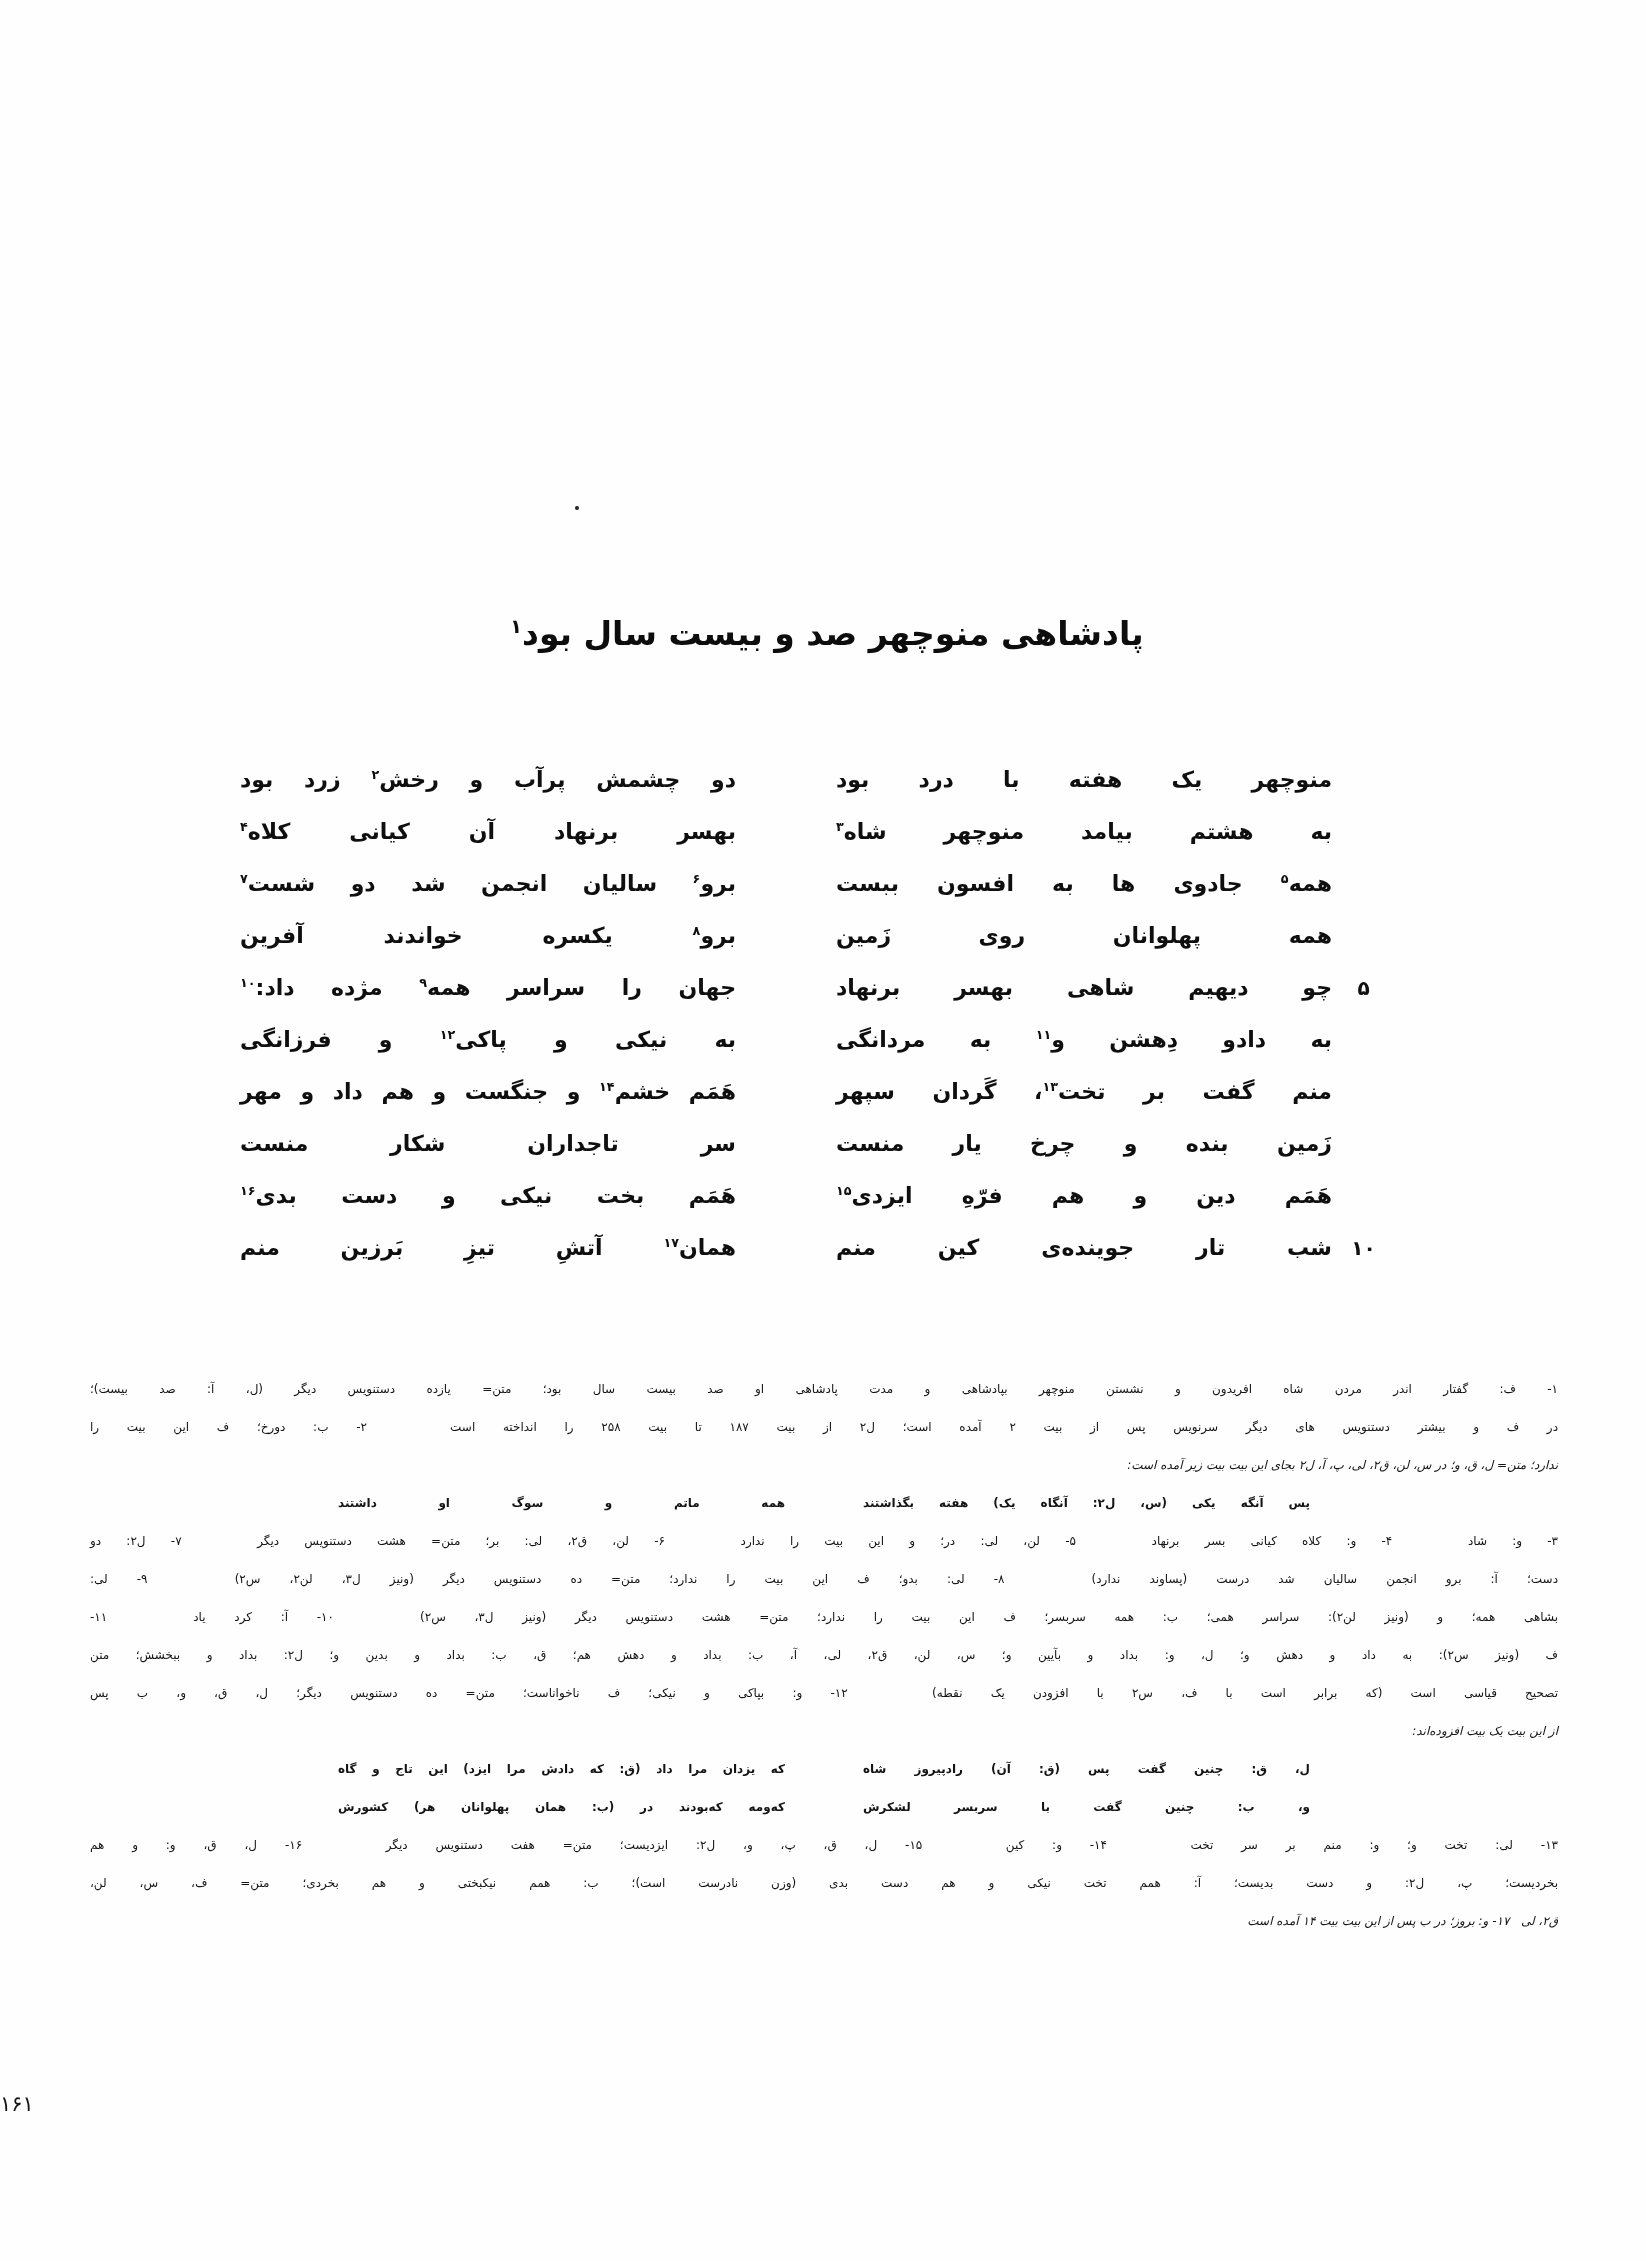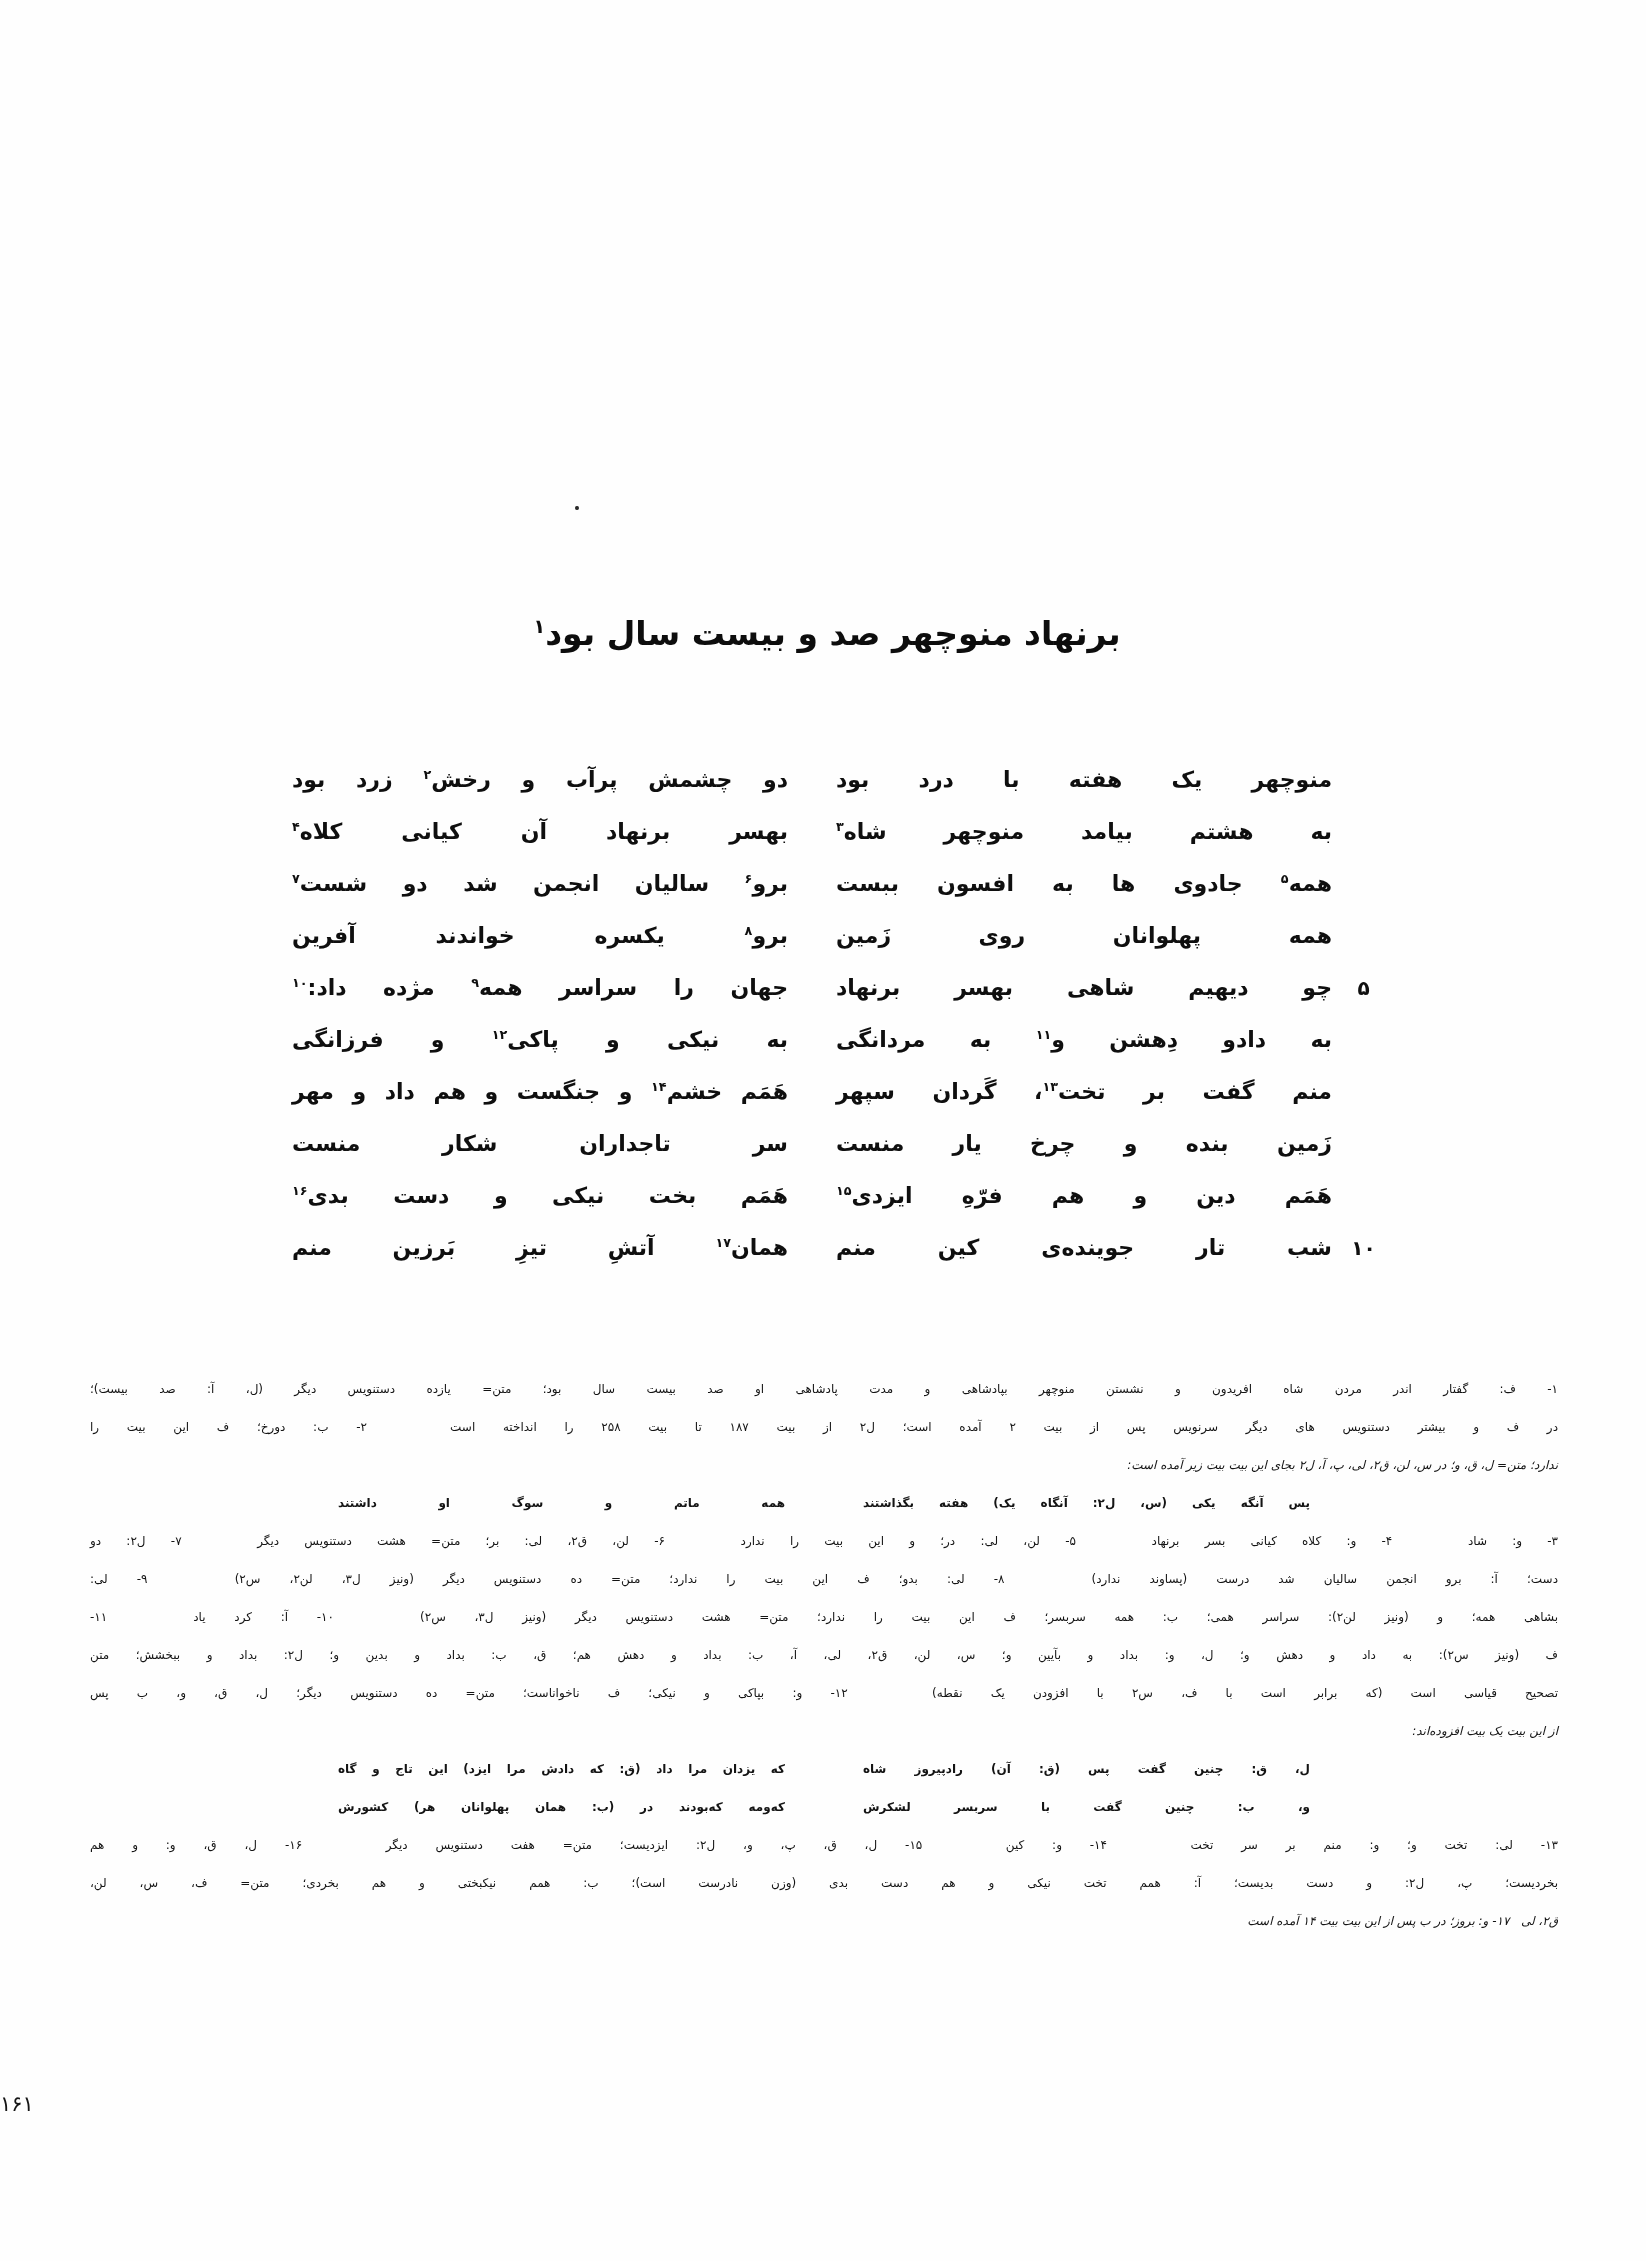--- a/index.html
+++ b/index.html
@@ -30,21 +30,21 @@
     display:flex;direction:rtl;align-items:baseline;
     height:52px;line-height:52px;
     font-size:22px;font-weight:bold;color:#0f0f0f;
   }
   .verse-num{flex:0 0 63px;width:63px;font-size:20px;text-align:center;}
   .hemistich{
     flex:0 0 496px;width:496px;
     text-align:justify;text-align-last:justify;
     white-space:nowrap;
   }
-  .hemistich.second{margin-right:48px;}
+  .hemistich.second{margin-right:100px;}
   .footnotes{
     position:absolute;top:1370px;right:89px;width:1468px;
     direction:rtl;font-size:12px;color:#141414;
   }
   .fn-line{
     line-height:38px;min-height:38px;
     text-align:justify;text-align-last:justify;
   }
   .fn-line.end{text-align-last:right;font-style:italic;}
   .fn-verse{
@@ -61,21 +61,21 @@
     position:absolute;top:2092px;left:0;width:1647px;
     text-align:left;font-size:21px;color:#151515;
   }
 </style>
 </head>
 <body>
 
 <div class="page">
   <div class="stray-dot"></div>
 
-  <h1 class="title"><span>برنهاد منوچهر صد و بیست سال بود</span><sup class="ref">۱</sup></h1>
+  <h1 class="title"><span>پادشاهی منوچهر صد و بیست سال بود</span><sup class="ref">۱</sup></h1>
 
   <div class="poem" id="poem">
       <div class="verse-row">
         <span class="verse-num"></span>
         <div class="hemistich first"><span>منوچهر یک هفته با درد بود</span></div>
         <div class="hemistich second"><span>دو چشمش پرآب و رخش</span><sup class="ref">۲</sup><span> زرد بود</span></div>
       </div>
       <div class="verse-row">
         <span class="verse-num"></span>
         <div class="hemistich first"><span>به هشتم بیامد منوچهر شاه</span><sup class="ref">۳</sup></div>

